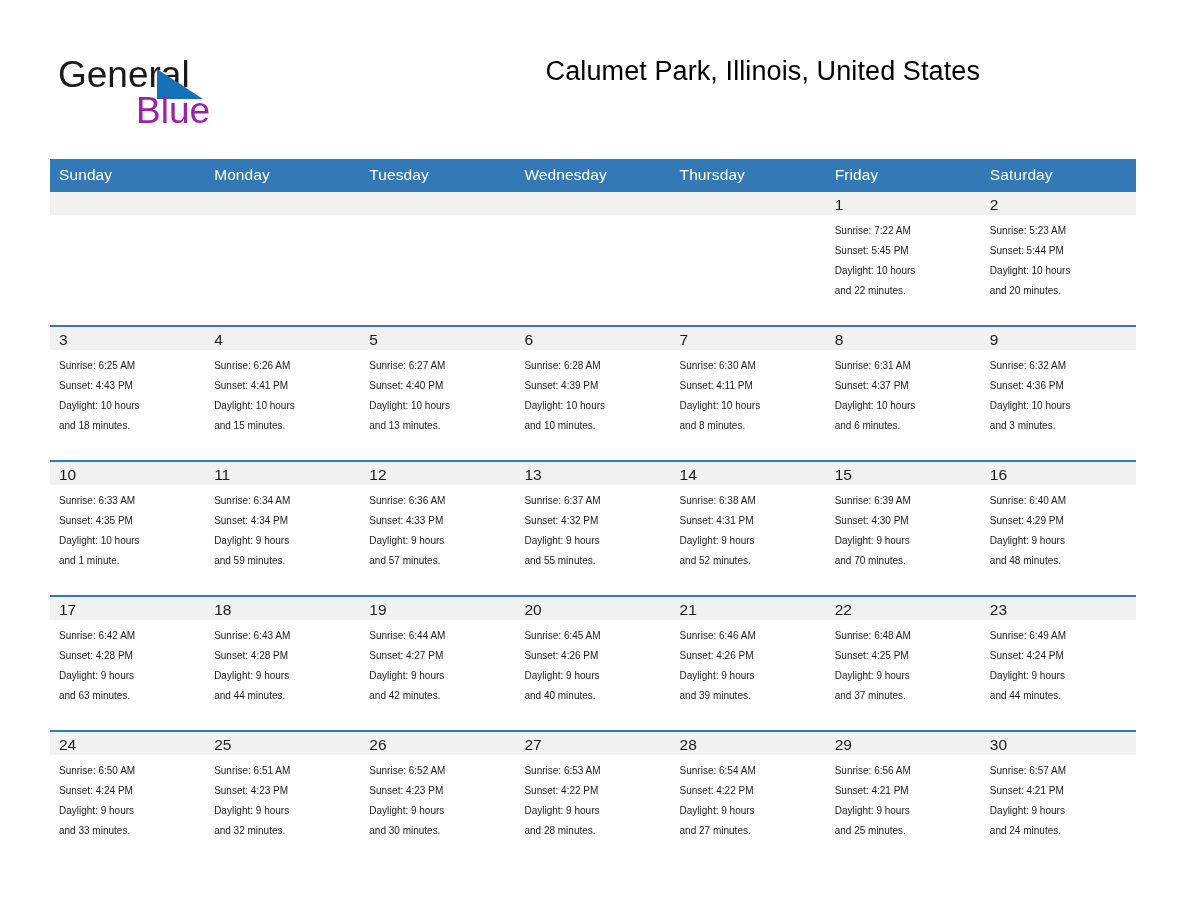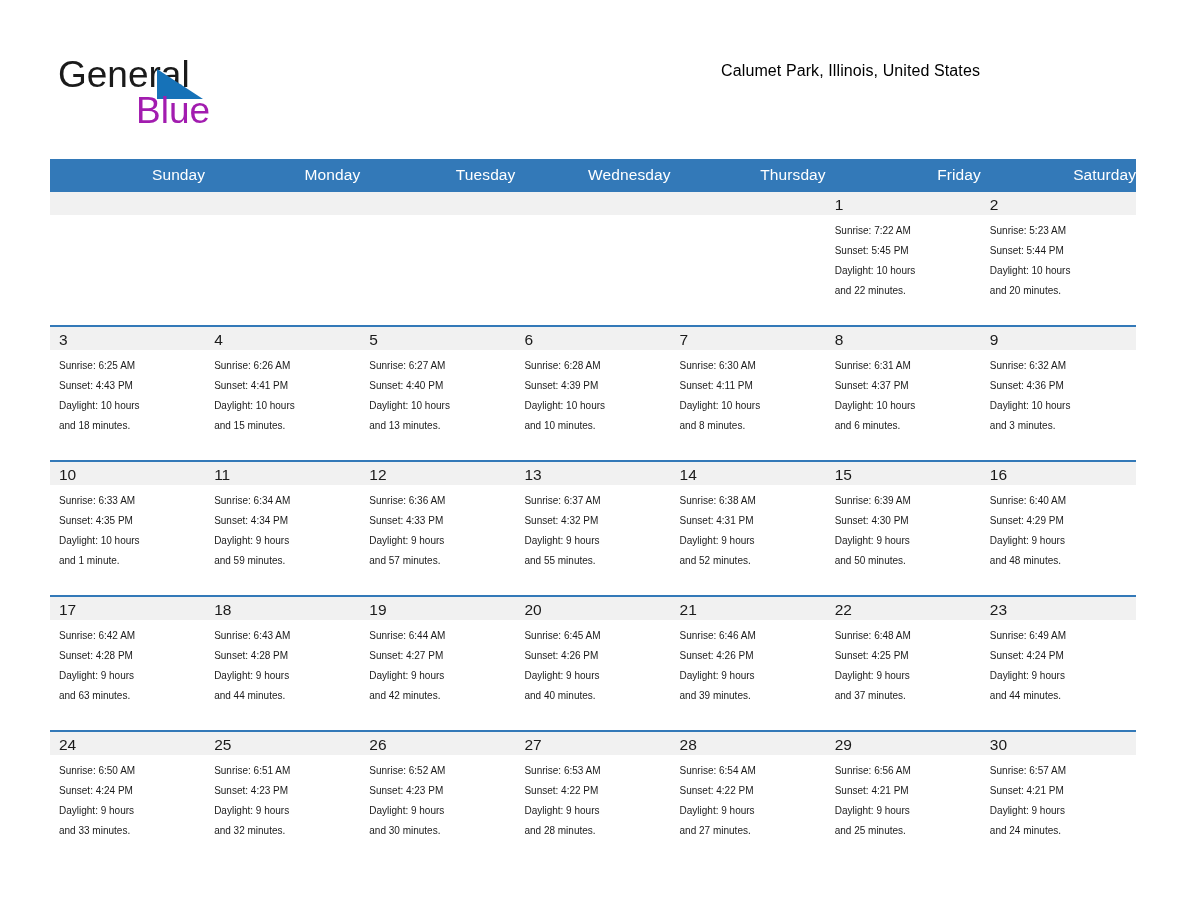--- a/index.html
+++ b/index.html
@@ -75,21 +75,21 @@
   .month-title {
     font-size: 42px;
     line-height: 50px;
     font-weight: normal;
     color: #000000;
     margin: 0;
     padding: 0;
     letter-spacing: 0.3px;
   }
   .location {
-    font-size: 16px;
+    font-size: 27px;
     line-height: 30px;
     color: #000000;
     margin: 0;
     padding-top: 14px;
     letter-spacing: 0.1px;
   }
 
   
   .calendar {
     position: absolute;
@@ -97,21 +97,20 @@
     top: 159px;
     width: 1086px;
   }
   .cal-table {
     width: 100%;
     border-collapse: collapse;
     table-layout: fixed;
   }
   .cal-table th {
     background: #3madeup;
-    text-align: right;
   }
   thead th {
     background: #3379b8;
     color: #ffffff;
     font-size: 15.5px;
     font-weight: normal;
     text-align: left;
     padding: 7px 0 8px 9px;
     height: 17px;
     letter-spacing: 0.1px;
@@ -334,21 +333,21 @@
                 <div>Daylight: 9 hours</div>
                 <div>and 52 minutes.</div>
               </div>
             </td>
             <td>
               <div class="daynum-band">15</div>
               <div class="cell-body">
                 <div>Sunrise: 6:39 AM</div>
                 <div>Sunset: 4:30 PM</div>
                 <div>Daylight: 9 hours</div>
-                <div>and 50 minutes.</div>
+                <div>and 70 minutes.</div>
               </div>
             </td>
             <td>
               <div class="daynum-band">16</div>
               <div class="cell-body">
                 <div>Sunrise: 6:40 AM</div>
                 <div>Sunset: 4:29 PM</div>
                 <div>Daylight: 9 hours</div>
                 <div>and 48 minutes.</div>
               </div>

